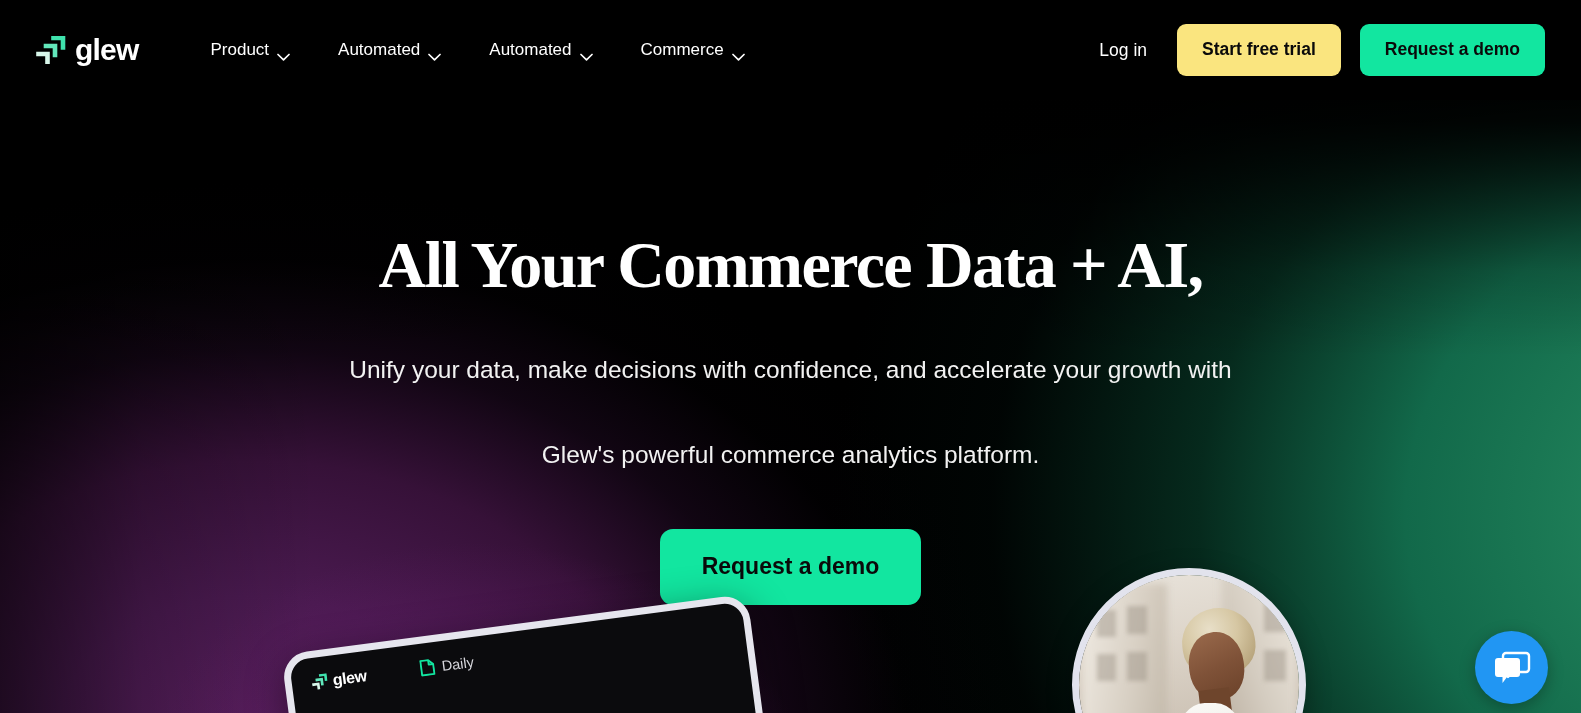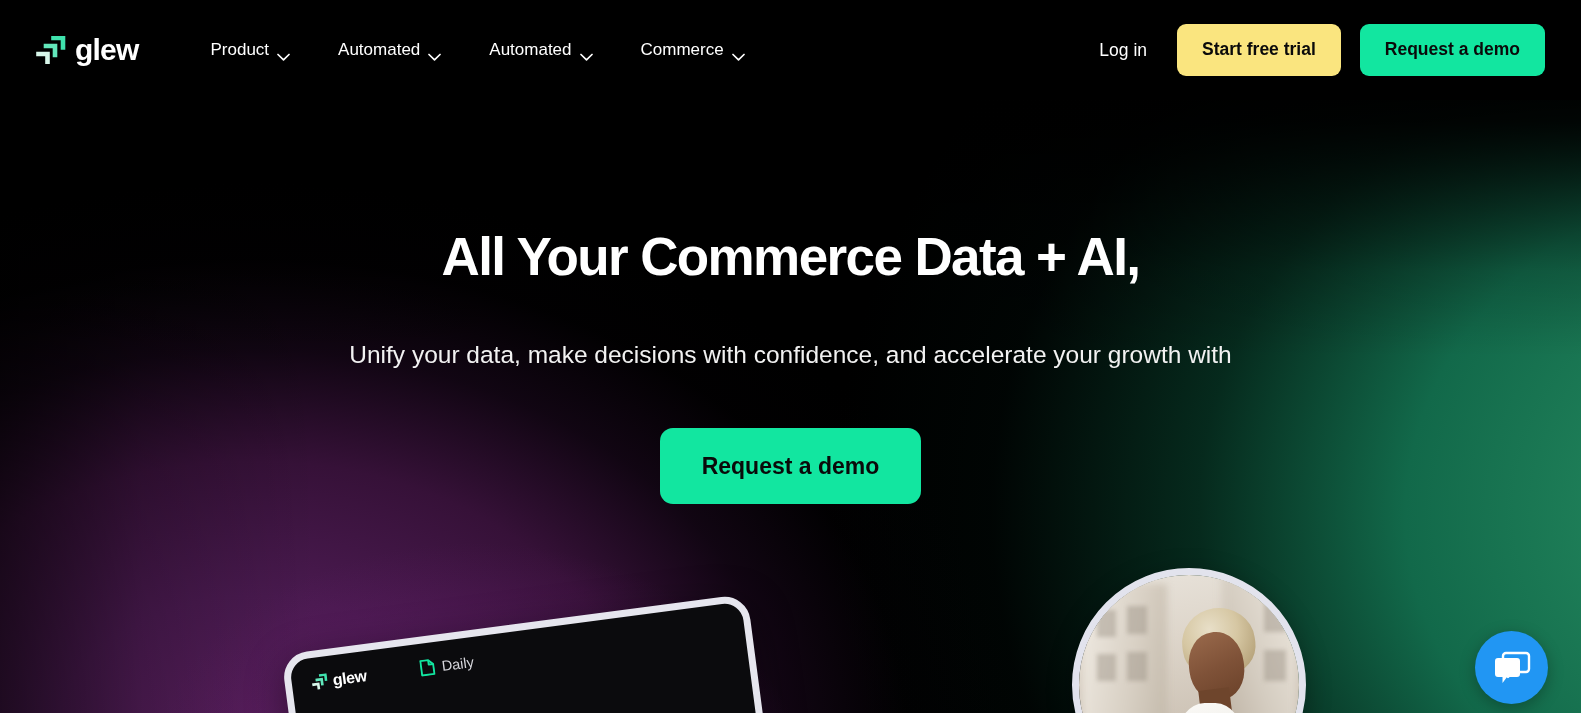--- a/index.html
+++ b/index.html
@@ -83,22 +83,23 @@
     height:52px; padding:0 25px; margin-left:19px;
   }
 
   
   .hero {
     position:absolute; left:0; top:100px; width:1581px; height:613px;
     z-index:20; text-align:center;
   }
   .headline {
     margin-top:126px;
-    color:#fff; font-weight:700; font-size:53px; line-height:1.17;
+    color:#fff; font-weight:700; font-size:66px; line-height:1.17;
     letter-spacing:-1.6px;
+    font-family:Liberation Serif, serif;
   }
   .headline .line { display:block; }
   .subhead {
     margin-top:40px;
     color:#f2f2f2; font-size:24.5px; line-height:1.52; font-weight:400;
   }
   .subhead .line { display:block;margin-top:48px; }
   .cta-wrap { margin-top:55px; }
   .btn-demo-hero {
     background:#12e6a0; color:#0a0a0a;
@@ -271,20 +272,21 @@
       <button class="btn btn-demo-nav">Request a demo</button>
     </div>
   </nav>
 
   <section class="hero">
     <h1 class="headline">
       <span class="line">All Your Commerce Data + AI,</span>
     </h1>
     <p class="subhead">
       <span class="line">Unify your data, make decisions with confidence, and accelerate your growth with</span>
+      <span class="line">Glew's powerful commerce analytics platform.</span>
     </p>
     <div class="cta-wrap">
       <button class="btn btn-demo-hero">Request a demo</button>
     </div>
   </section>
 
   <div class="device">
     <div class="device-frame">
       <div class="device-topbar">
         <div class="device-logo">

